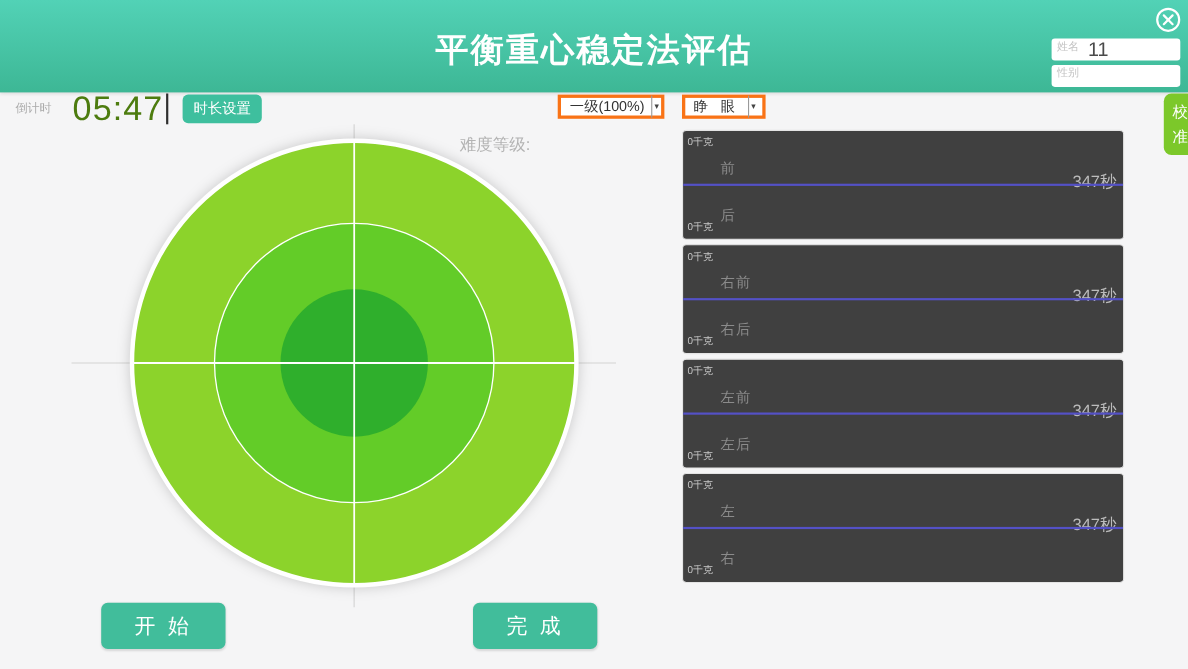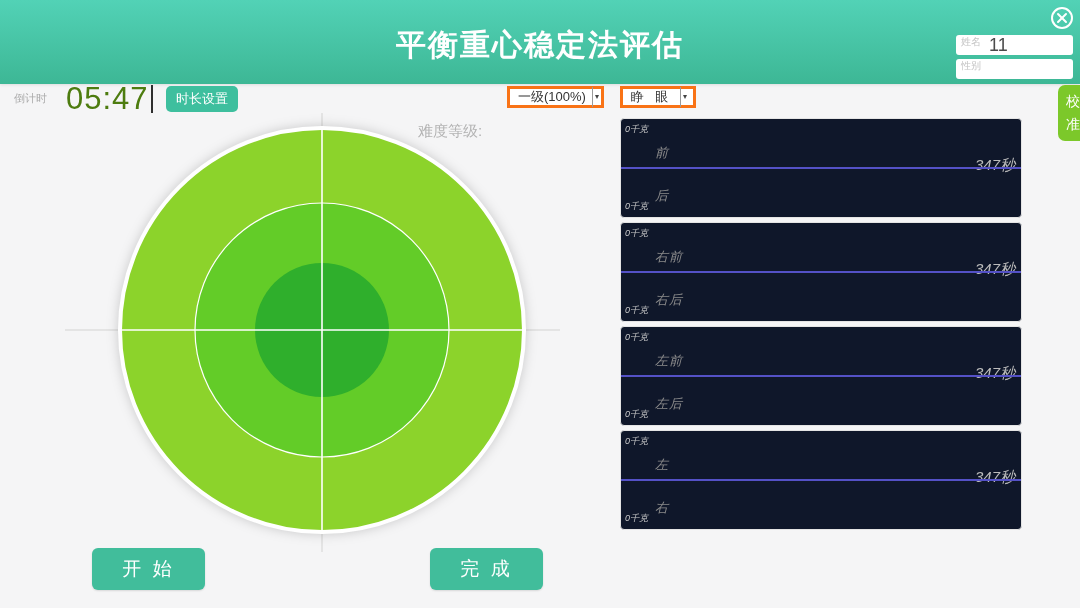--- a/index.html
+++ b/index.html
@@ -38,22 +38,22 @@
   .calibrate-btn { position:absolute; right:0; top:85px; width:22px; height:56px; background:#7cc82a;
                    border:none; border-radius:7px 0 0 7px; color:#fff; font-size:14px; line-height:1.65;
                    word-break:break-all; padding-left:6px; text-align:right; overflow:hidden; cursor:pointer; }
 
   
   .target-svg { position:absolute; left:55px; top:103px; }
   .outer-ring { filter:drop-shadow(0 0 6px rgba(0,0,0,.18)); }
 
   
   .panel-col { position:absolute; left:620px; top:118px; width:402px; }
-  .card { position:relative; width:402px; height:100px; background:#0f172a;
-          border:1px solid #e4e4e4; border-radius:4px; margin-bottom:4px; overflow:hidden;font-style:italic; }
+  .card { position:relative; width:402px; height:100px; background:#404040;
+          border:1px solid #e4e4e4; border-radius:4px; margin-bottom:4px; overflow:hidden; }
   .card .unit { position:absolute; left:4px; font-size:9px; color:#c9c9c9; }
   .card .unit.top { top:4px; }
   .card .unit.bottom { bottom:4px; }
   .card .dir { position:absolute; left:34px; font-size:13px; color:#8b8b8b; letter-spacing:1px; }
   .card .dir.top { top:25px; }
   .card .dir.bottom { top:68px; }
   .card .time { position:absolute; right:6px; top:37px; font-size:15px; color:#bcbcbc; }
   .card .midline { position:absolute; left:0; right:0; top:48px; height:2px; background:#5451c6; }
 
   

